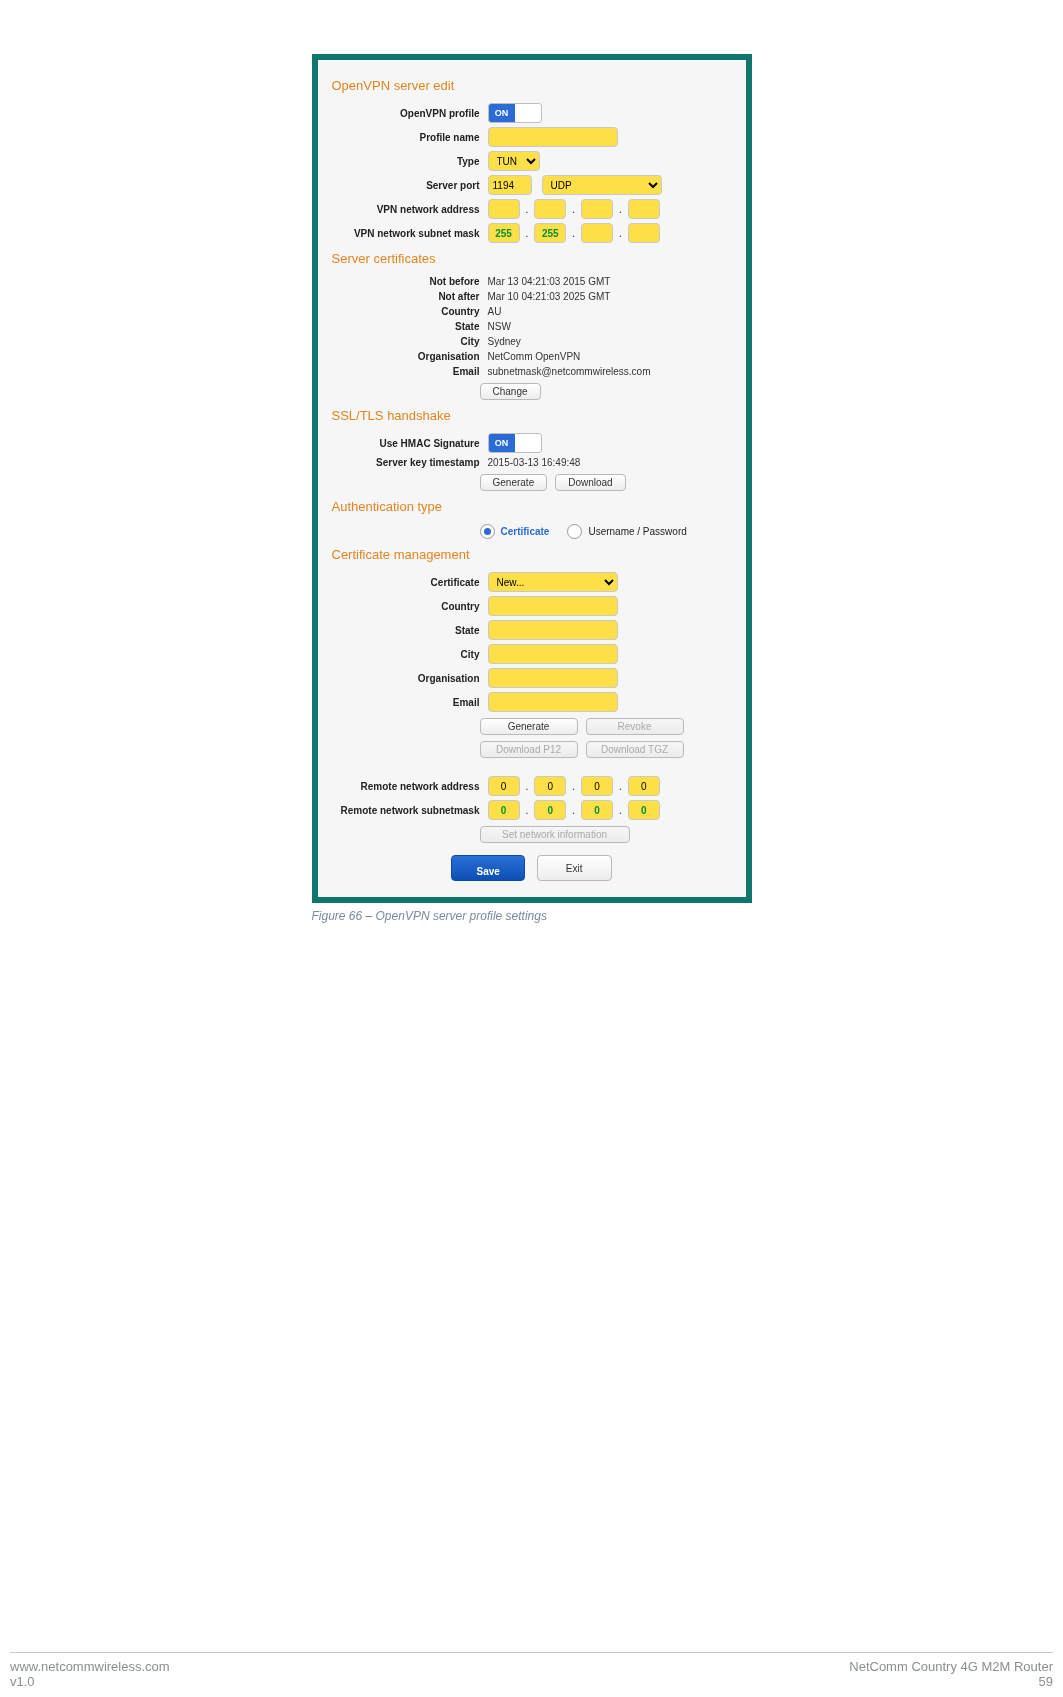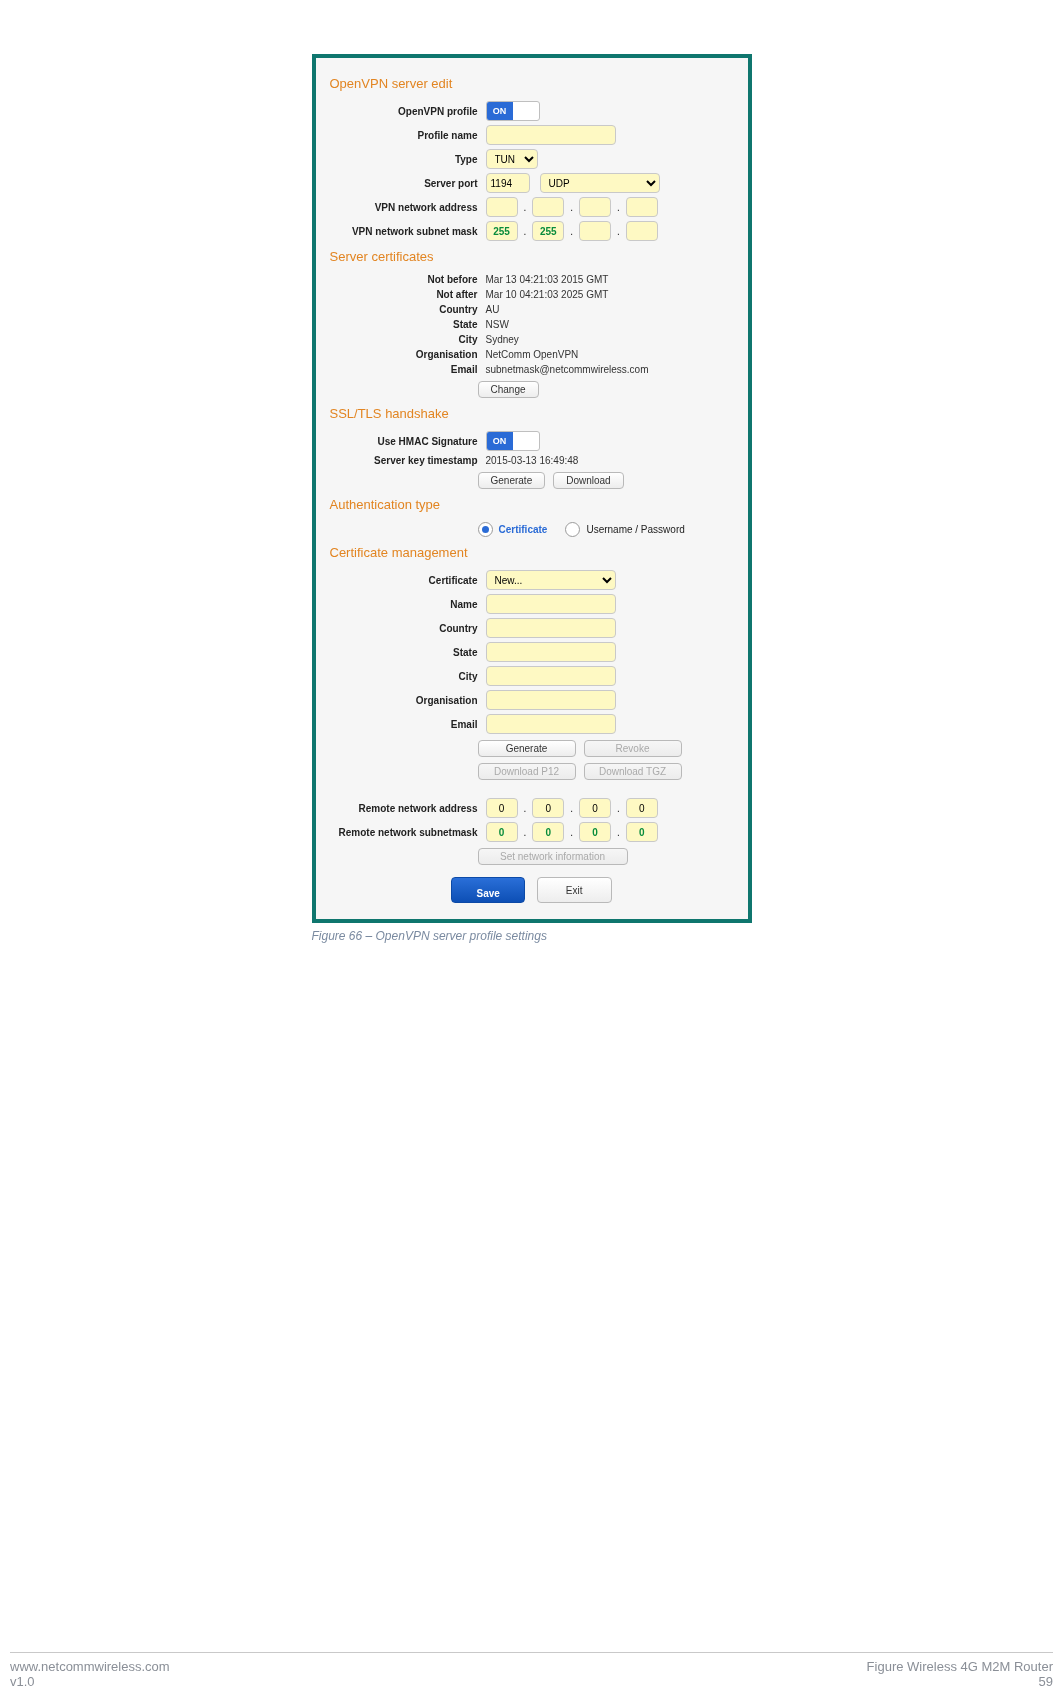--- a/index.html
+++ b/index.html
@@ -3,27 +3,27 @@
 <meta charset="utf-8">
 <style>
   html,body{margin:0;padding:0;background:#fff;font-family:Arial,Helvetica,sans-serif;color:#333;}
   .page{width:1063px;min-height:1697px;margin:0 auto;position:relative;box-sizing:border-box;padding:10px 10px 60px 10px;}
   .brand{display:flex;align-items:center;gap:8px;padding:0 0 0 6px;}
   .brand svg{width:44px;height:34px;}
   .brand-text{font-size:26px;letter-spacing:.2px;}
   .brand-text .b1{font-weight:700;color:#111;}
   .brand-text .b2{font-weight:300;color:#555;}
   .shot-wrap{width:440px;margin:44px auto 8px auto;}
-  .shot{background:#f6f6f6;border:4px solid #0f766e;padding:10px 14px 16px 14px;font-size:11px;color:#333;}
+  .shot{background:#f6f6f6;border:6px solid #0f766e;padding:10px 14px 16px 14px;font-size:11px;color:#333;}
   .sec-title{color:#e28522;font-family:Verdana,Arial,sans-serif;font-size:13px;margin:8px 0 10px 0;}
   .row{display:flex;align-items:center;margin:4px 0;}
   .row .lab{width:148px;text-align:right;padding-right:8px;font-weight:700;font-size:10px;color:#222;}
   .row .val{font-size:10px;color:#333;}
   .row .ctl{display:flex;align-items:center;gap:4px;}
-  input.txt,select.sel{height:20px;border:1px solid #c9c9c9;border-radius:4px;background:#fef9c3;font-size:10px;padding:0 4px;box-sizing:border-box;}
+  input.txt,select.sel{height:20px;border:1px solid #c9c9c9;border-radius:4px;background:#fde047;font-size:10px;padding:0 4px;box-sizing:border-box;}
   input.octet{width:32px;text-align:center;}
   .dot{font-size:10px;padding:0 2px;color:#222;}
   .toggle{width:52px;height:18px;border:1px solid #bfbfbf;border-radius:3px;background:#fff;display:flex;overflow:hidden;}
   .toggle .on{background:#2a6bd6;color:#fff;width:26px;display:flex;align-items:center;justify-content:center;font-size:9px;font-weight:700;}
   .toggle .off{flex:1;}
   .btn{height:17px;border:1px solid #b9b9b9;border-radius:4px;background:linear-gradient(#fff,#ededed);font-size:10px;padding:0 12px;cursor:pointer;color:#333;}
   .btn.disabled{color:#aaa;background:linear-gradient(#f6f6f6,#ececec);}
   .btn.primary{background:linear-gradient(#2a6fd8,#0d4fb5);border-color:#0c4aa7;color:#fff;font-weight:bold;padding:10px 24px;height:26px;}
   .btn.wide{width:98px;}
   .radio-wrap{display:flex;align-items:center;gap:18px;margin-left:148px;}
@@ -172,26 +172,20 @@
       </div>
 
       <div class="sec-title">Certificate management</div>
       <div class="row">
           <div class="lab">Certificate</div>
           <div class="ctl">
             <select class="sel" style="width:130px"><option>New...</option></select>
           </div>
         </div>
       <div class="row">
-          <div class="lab">Name</div>
-          <div class="ctl">
-            <input class="txt" style="width: 130px;">
-          </div>
-        </div>
-      <div class="row">
           <div class="lab">Country</div>
           <div class="ctl">
             <input class="txt" style="width: 130px;">
           </div>
         </div>
       <div class="row">
           <div class="lab">State</div>
           <div class="ctl">
             <input class="txt" style="width: 130px;">
           </div>
@@ -262,17 +256,17 @@
     </div>
     <div class="caption">Figure 66 – OpenVPN server profile settings</div>
   </div>
 
   <div class="footer">
     <div>
       <div>www.netcommwireless.com</div>
       <div>v1.0</div>
     </div>
     <div class="right">
-      <div>Figure Wireless 4G M2M Router</div>
+      <div>NetComm Country 4G M2M Router</div>
       <div>59</div>
     </div>
   </div>
 </div>
 
 </body></html>

